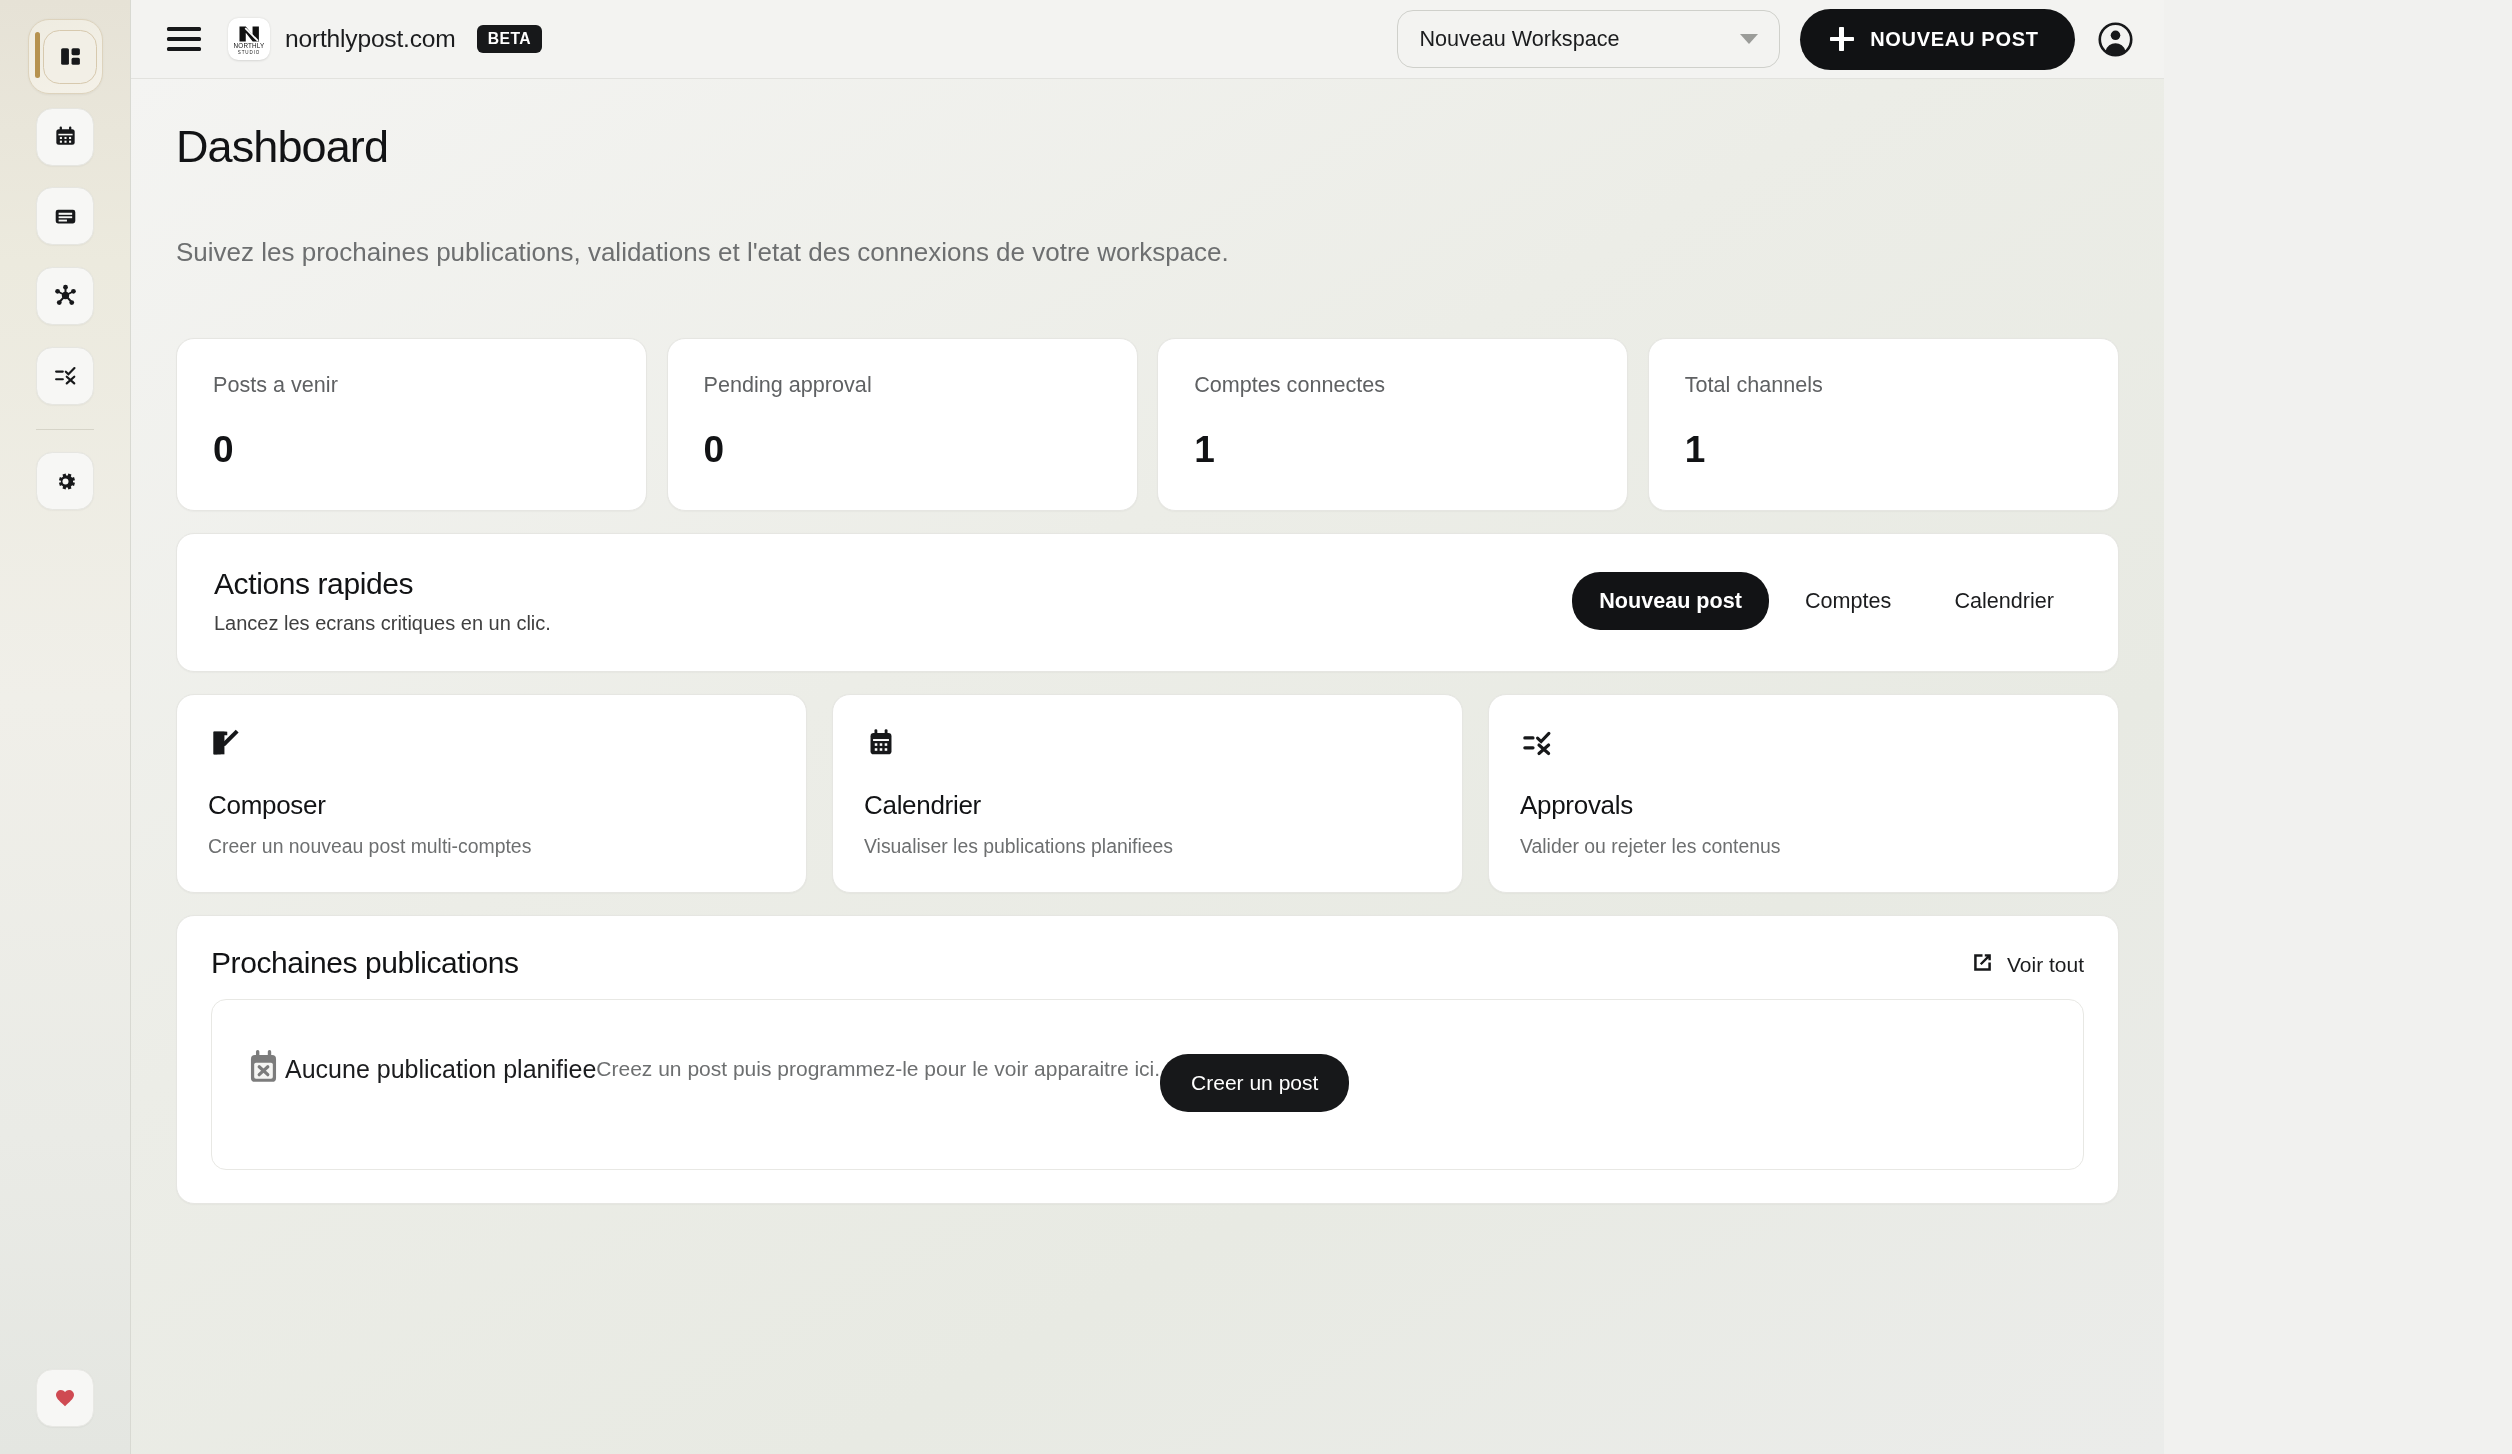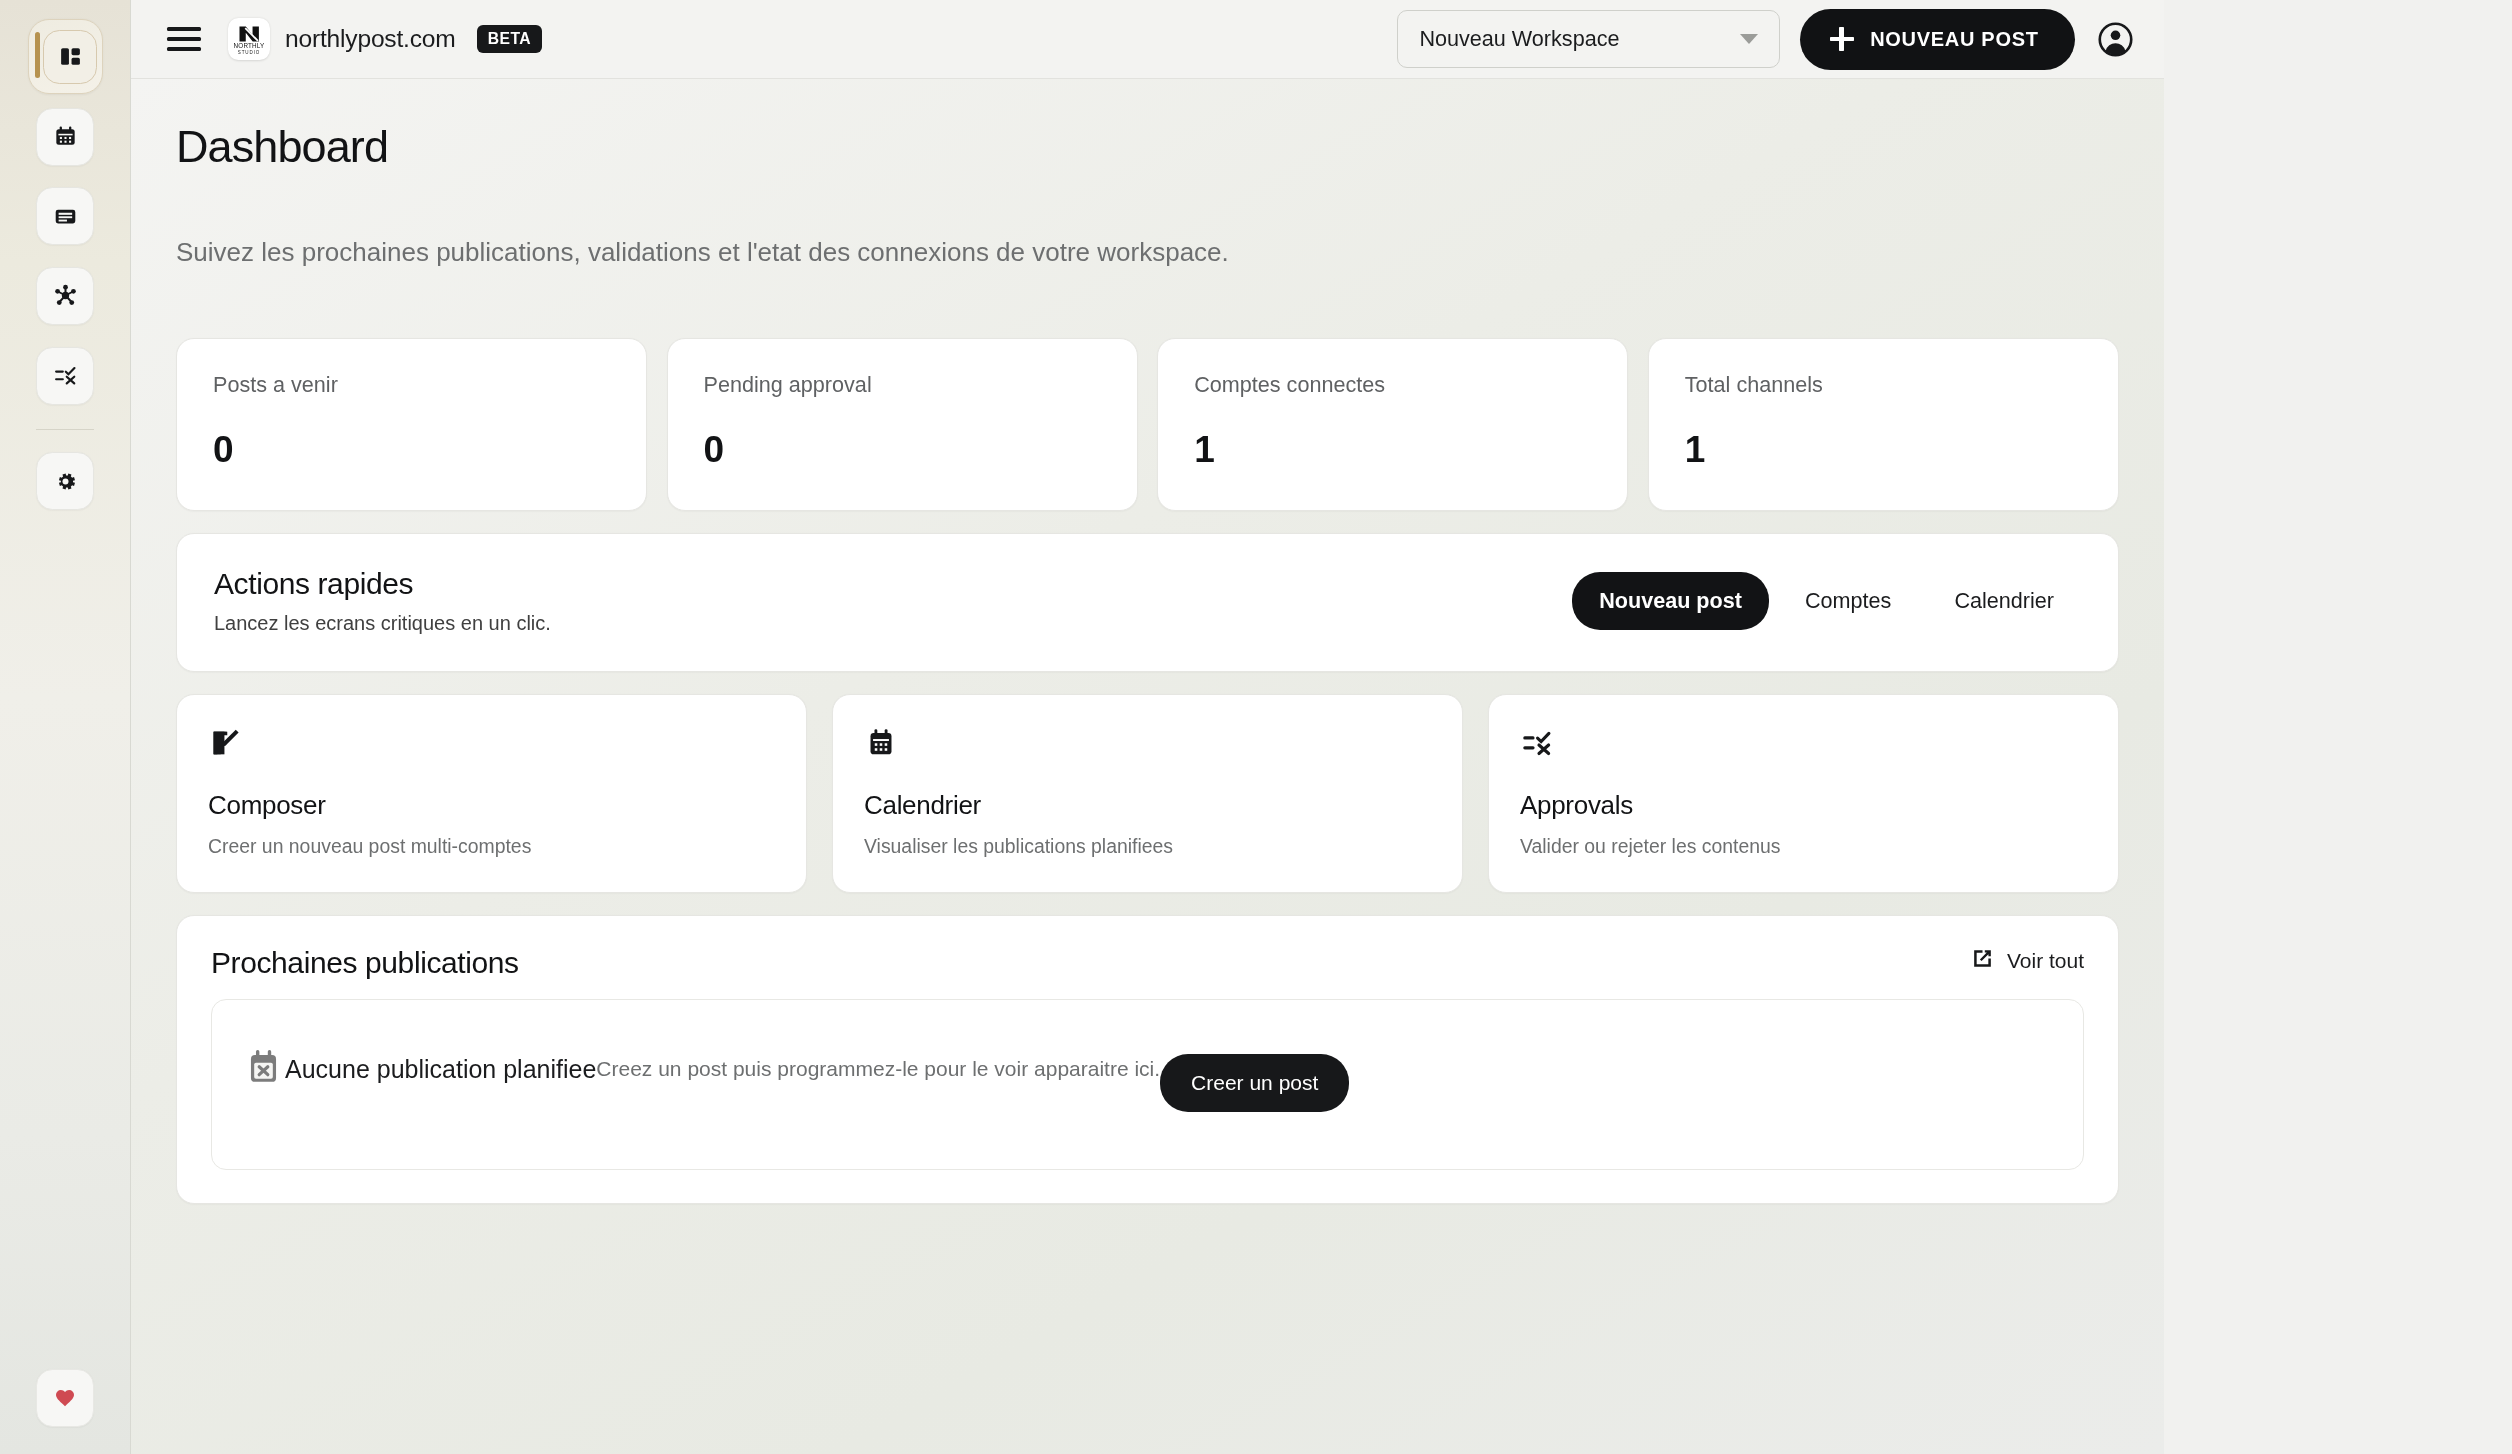--- a/index.html
+++ b/index.html
@@ -183,21 +183,21 @@
     margin-left: auto;
     display: flex;
     align-items: center;
     gap: 19.4px;
   }
 
   .ws-select {
     width: 383px;
     height: 58px;
     border: 0.7px solid #cfd0cb;
-    border-radius: 10px;
+    border-radius: 16px;
     background: #f3f3f1;
     display: flex;
     align-items: center;
     padding: 0 21px;
     font-size: 21.6px;
     color: #1b1c1e;
   }
   .ws-select .caret {
     margin-left: auto;
     width: 0; height: 0;
@@ -312,21 +312,21 @@
     padding: 28px 31px 34px;
     min-height: 158px;
     box-shadow: 0 0.7px 1.5px rgba(0,0,0,0.03);
   }
   .action-ico { height: 40px; margin-bottom: 27px; display: flex; align-items: center; }
   .action-title { font-size: 26px; color: #121315; letter-spacing: -0.3px; margin-bottom: 13.4px; }
   .action-desc { font-size: 19.4px; color: #6d6f70; }
 
   
   .up-panel { padding: 30px 34px 33px; }
-  .up-head { display: flex; align-items: flex-start; margin-bottom: 19.4px; }
+  .up-head { display: flex; align-items: flex-end; margin-bottom: 19.4px; }
   .up-title { font-size: 30px; color: #121315; letter-spacing: -0.4px; }
   .voir-tout {
     margin-left: auto;
     display: flex;
     align-items: center;
     gap: 12px;
     font-size: 21px;
     color: #1b1c1e;
   }
 

